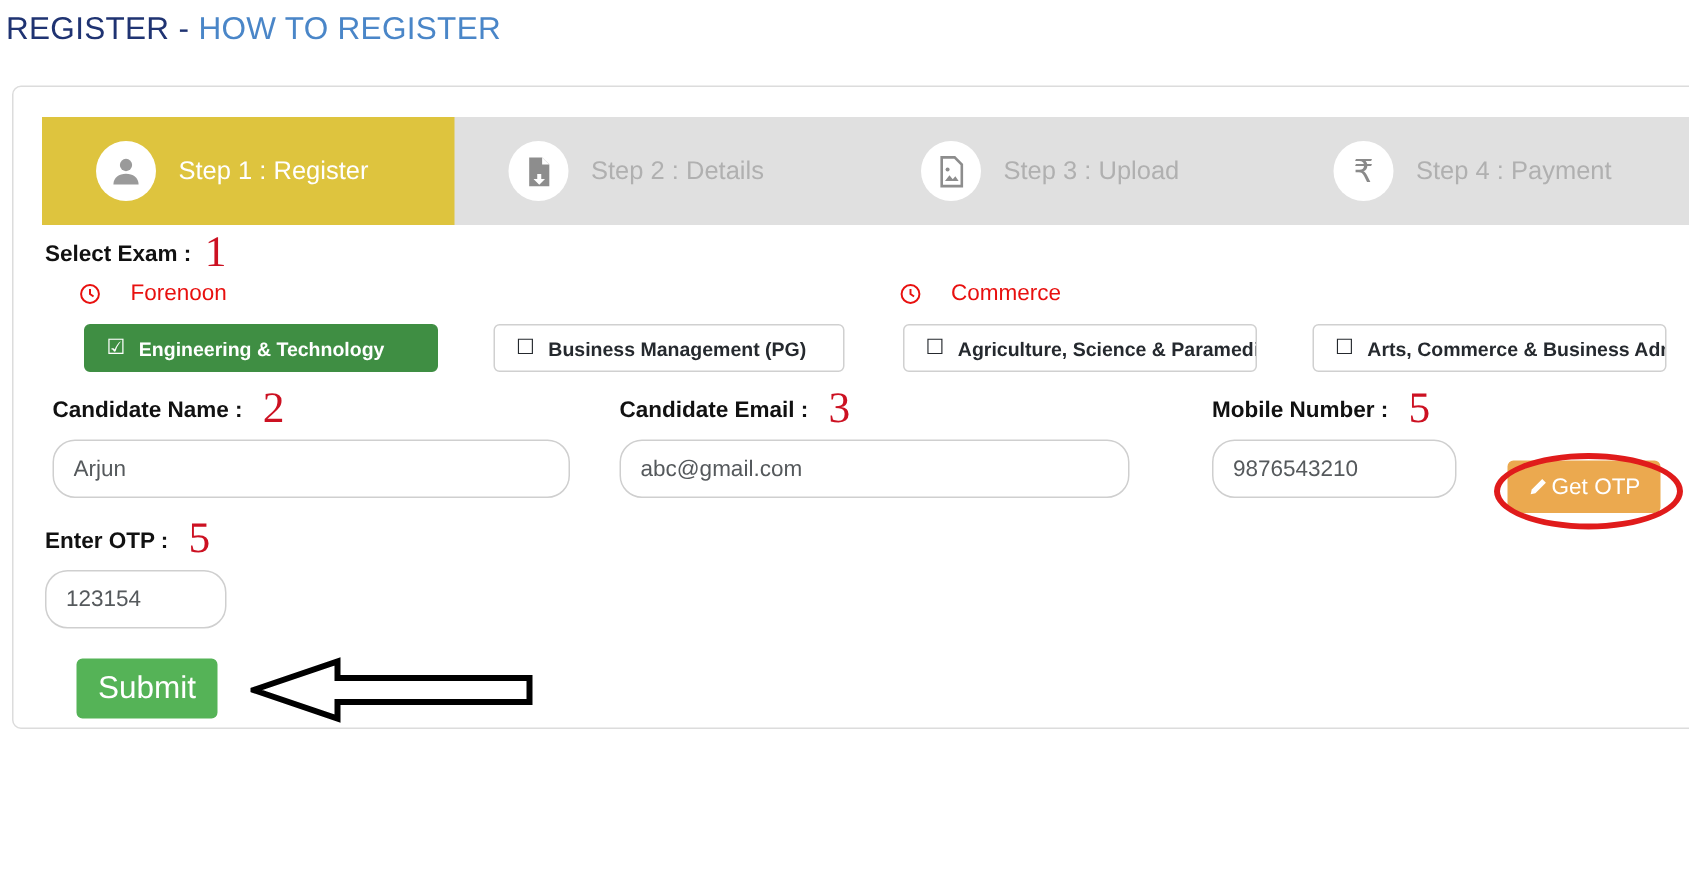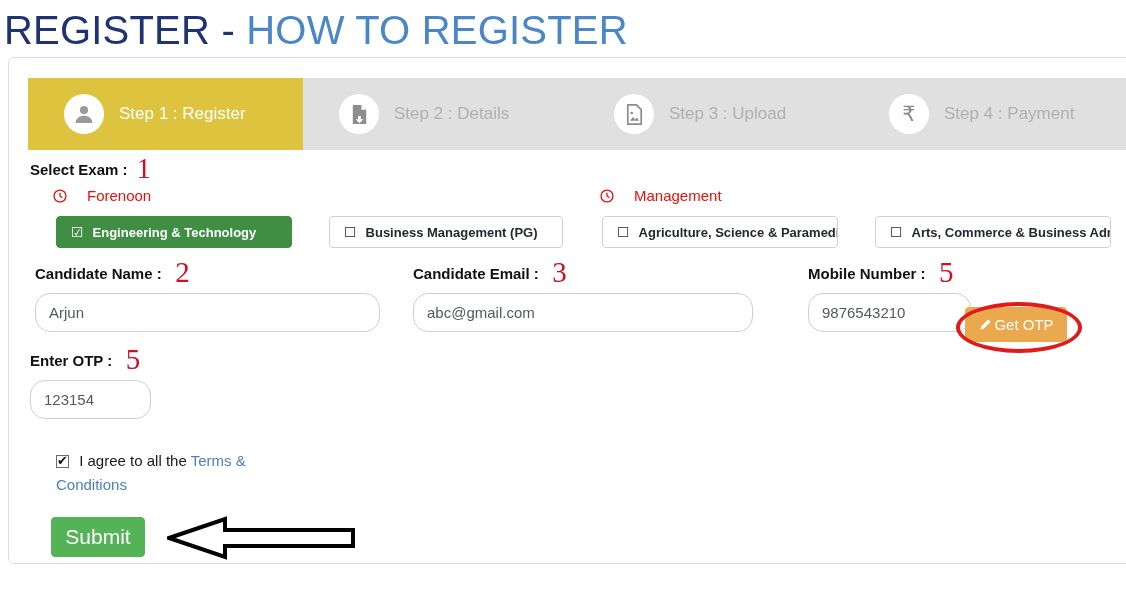--- a/index.html
+++ b/index.html
@@ -10,21 +10,21 @@
   body {
     width: 1126px;
     height: 595px;
     overflow: hidden;
     font-family: "Liberation Sans", sans-serif;
     position: relative;
   }
 
   
   .page-title {
-    font-size: 40px;
+    font-size: 21px;
     font-weight: 400;
     letter-spacing: 0.2px;
     padding: 8px 0 0 4px;
     white-space: nowrap;
   }
   .page-title .t-dark { color: #1f3372; }
   .page-title .t-light { color: #4a86c8; }
 
   
   .panel {
@@ -169,21 +169,21 @@
     padding: 0 13px;
     font-size: 15px;
     color: #55595c;
     font-family: "Liberation Sans", sans-serif;
     outline: none;
   }
 
   .otp-block { position: relative; margin-top: 7px; }
 
   
-  .get-otp-wrap { position: absolute; left: 935px; top: 42px; }
+  .get-otp-wrap { position: absolute; left: 975px; top: 42px; }
   .get-otp-btn {
     width: 100px;
     height: 33px;
     background: #eba94f;
     border: 1px solid #eba94f;
     border-radius: 4px;
     color: #ffffff;
     font-size: 15px;
     display: flex;
     align-items: center;
@@ -312,21 +312,21 @@
           <circle cx="8" cy="8" r="6.8" fill="none" stroke="#e8100f" stroke-width="1.5"></circle>
           <path d="M8 4.2V8l2.7 1.9" fill="none" stroke="#e8100f" stroke-width="1.5"></path>
         </svg>
         <span>Forenoon</span>
       </div>
       <div class="session afternoon">
         <svg width="14" height="14" viewBox="0 0 16 16" aria-hidden="true">
           <circle cx="8" cy="8" r="6.8" fill="none" stroke="#e8100f" stroke-width="1.5"></circle>
           <path d="M8 4.2V8l2.7 1.9" fill="none" stroke="#e8100f" stroke-width="1.5"></path>
         </svg>
-        <span>Management</span>
+        <span>Commerce</span>
       </div>
     </div>
 
     <div class="exam-row">
       <div class="exam-btn selected" style="left:26px; width:236px;">
         <span class="box-glyph">☑</span>
         <span>Engineering &amp; Technology</span>
       </div>
       <div class="exam-btn unselected" style="left:299px; width:234px;">
         <span class="box-glyph">☐</span>
@@ -373,24 +373,20 @@
       </div>
 
     </div>
 
     <div class="otp-block">
       <span class="field-label">Enter OTP :</span>
       <span class="annot-num">5</span>
       <input class="text-input" style="width: 121px;" type="text" value="123154" placeholder="Enter OTP">
     </div>
 
-    <div class="terms">
-      <input class="cb" type="checkbox" checked="" style="">
-      <span>I agree to all the </span><a href="#">Terms &amp; Conditions</a>
-    </div>
 
     <div class="submit-row">
       <button class="submit-btn">Submit</button>
       <svg class="arrow-annot" width="190" height="46" viewBox="0 0 190 46" aria-hidden="true">
         <path d="M2 23 L58 4 L58 15 L186 15 L186 31 L58 31 L58 42 Z" fill="#ffffff" stroke="#000000" stroke-width="4" stroke-linejoin="miter"></path>
       </svg>
     </div>
 
   </div>
 </div>

